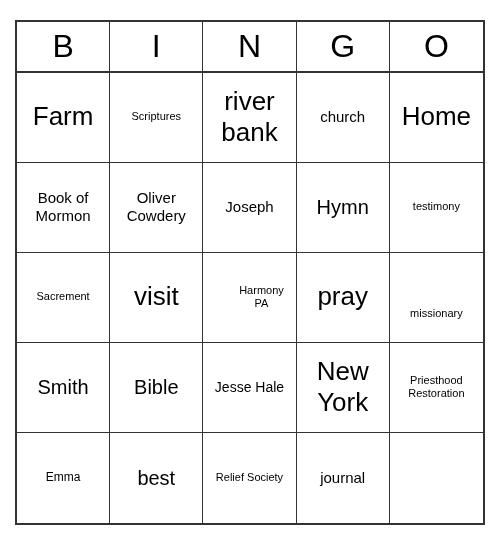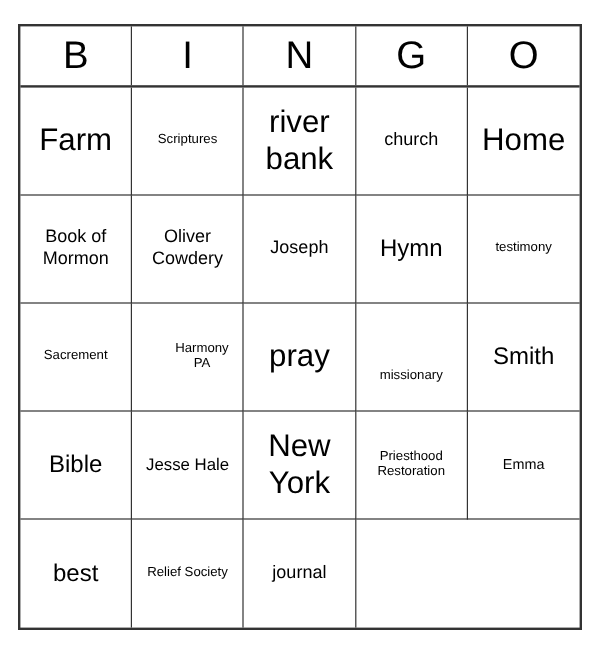--- a/index.html
+++ b/index.html
@@ -110,20 +110,23 @@
       <div class="bingo-cell">
         <span style="font-size: 20px;">Hymn</span>
       </div>
       <div class="bingo-cell">
         <span style="font-size: 11px;">testimony</span>
       </div>
       <div class="bingo-cell">
         <span style="font-size: 11px;">Sacrement</span>
       </div>
       <div class="bingo-cell">
+        <span style="font-size: 26px;">visit</span>
+      </div>
+      <div class="bingo-cell">
         <span style="font-size: 11px; margin-left: 24px;">Harmony PA</span>
       </div>
       <div class="bingo-cell">
         <span style="font-size: 26px;">pray</span>
       </div>
       <div class="bingo-cell">
         <span style="font-size: 11px; margin-top: 33px;">missionary</span>
       </div>
       <div class="bingo-cell">
         <span style="font-size: 20px;">Smith</span>

